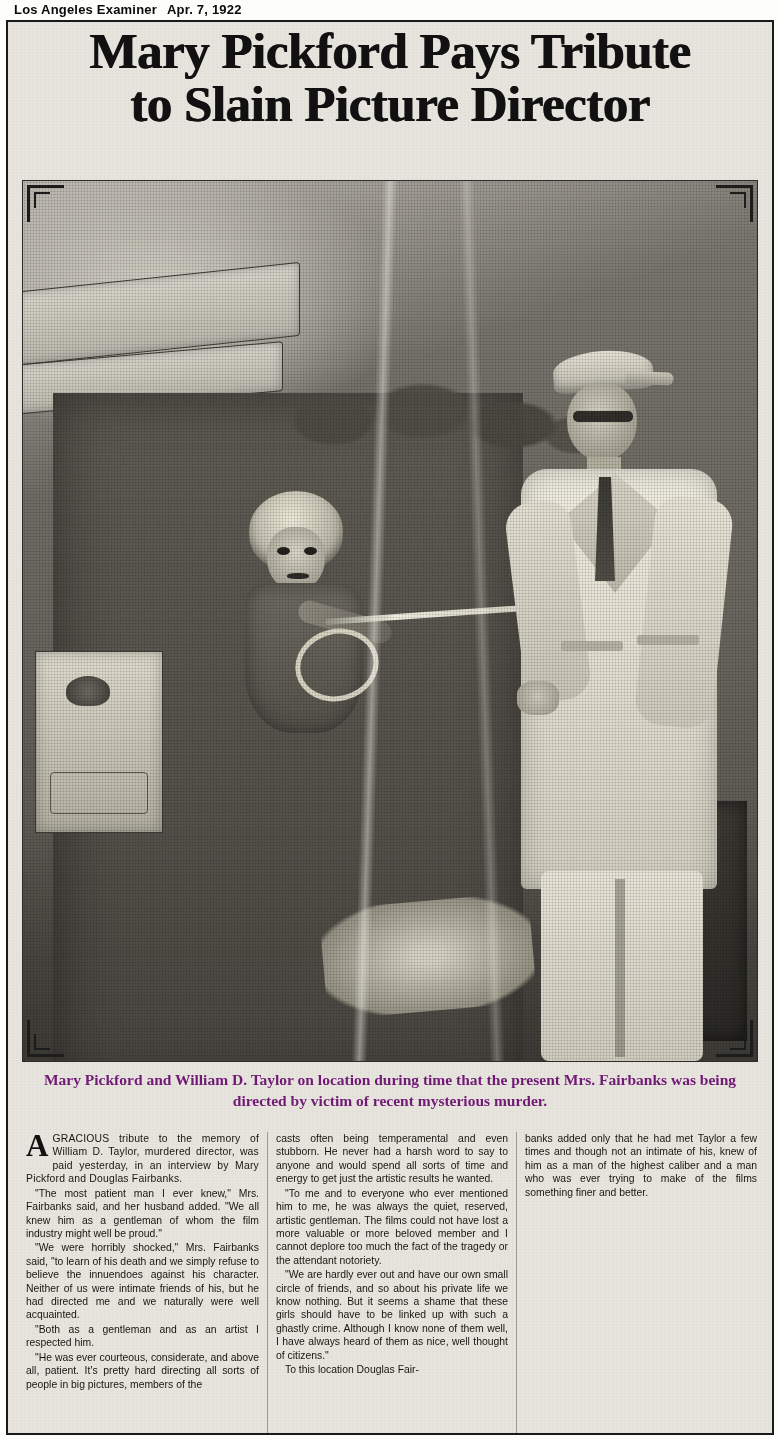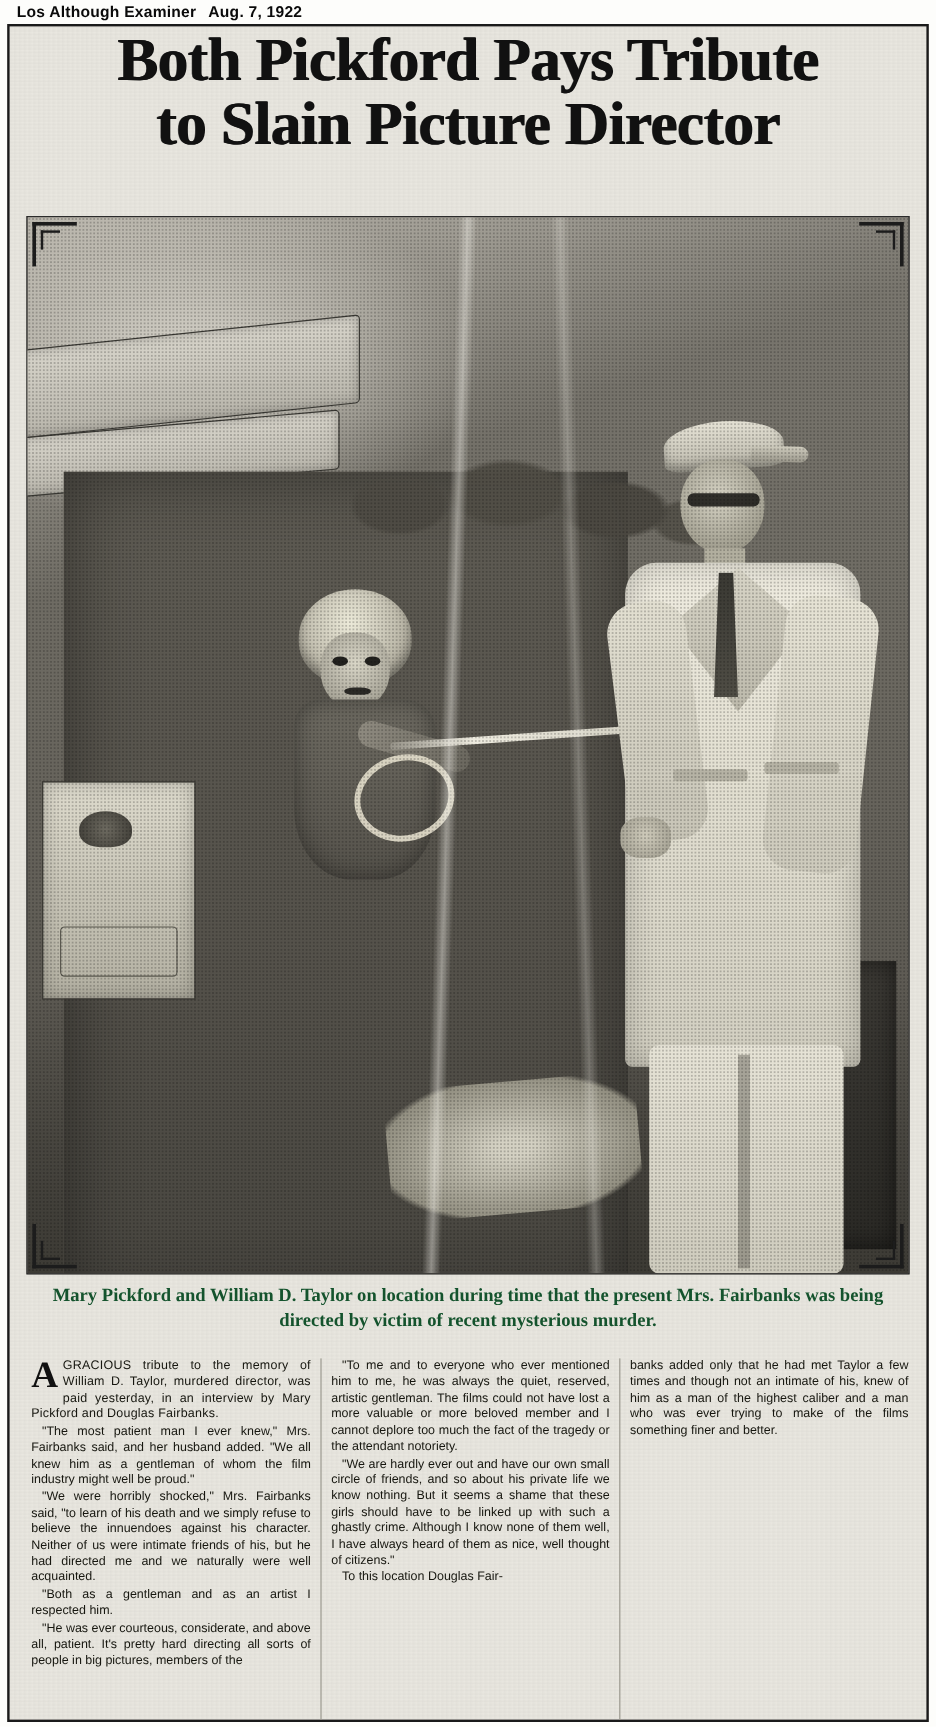--- a/index.html
+++ b/index.html
@@ -323,21 +323,21 @@
   .caption {
     position: absolute;
     left: 14px;
     top: 1048px;
     width: 736px;
     text-align: center;
     font-family: "Liberation Serif", serif;
     font-weight: bold;
     font-size: 15.5px;
     line-height: 1.35;
-    color: #14532d;
+    color: #701a75;
   }
 
   
   .columns {
     position: absolute;
     left: 10px;
     top: 1110px;
     width: 748px;
     height: 320px;
     display: flex;
@@ -368,28 +368,28 @@
     color: #111;
   }
   .smallcaps { font-weight: normal; letter-spacing: 0.2px; }
 </style>
 </head>
 <body>
 
 <div class="page">
 
   <div class="slug">
-    <span>Los Although Examiner</span><span class="slug-date">Aug. 7, 1922</span>
+    <span>Los Angeles Examiner</span><span class="slug-date">Apr. 7, 1922</span>
   </div>
 
   <div class="clipping">
     <div class="grain"></div>
 
     <div class="headline">
-      <div class="line line1">Both Pickford Pays Tribute</div>
+      <div class="line line1">Mary Pickford Pays Tribute</div>
       <div class="line line2">to Slain Picture Director</div>
     </div>
 
     <div class="photo-wrap">
       <div class="photo">
         <div class="tent-a"></div>
         <div class="tent-b"></div>
         <div class="backdrop"></div>
         <div class="foliage"></div>
 
@@ -444,20 +444,21 @@
         <p class="noindent">
           <span class="dropcap">A</span><span class="smallcaps">GRACIOUS tribute to the memory of William D. Taylor, murdered director, was paid yesterday, in an interview by Mary Pickford and Douglas Fairbanks.</span>
         </p>
         <p><span>"The most patient man I ever knew," Mrs. Fairbanks said, and her husband added. "We all knew him as a gentleman of whom the film industry might well be proud."</span></p>
         <p><span>"We were horribly shocked," Mrs. Fairbanks said, "to learn of his death and we simply refuse to believe the innuendoes against his character. Neither of us were intimate friends of his, but he had directed me and we naturally were well acquainted.</span></p>
         <p><span>"Both as a gentleman and as an artist I respected him.</span></p>
         <p><span>"He was ever courteous, considerate, and above all, patient. It's pretty hard directing all sorts of people in big pictures, members of the</span></p>
       </div>
 
       <div class="col">
+        <p class="noindent"><span>casts often being temperamental and even stubborn. He never had a harsh word to say to anyone and would spend all sorts of time and energy to get just the artistic results he wanted.</span></p>
         <p><span>"To me and to everyone who ever mentioned him to me, he was always the quiet, reserved, artistic gentleman. The films could not have lost a more valuable or more beloved member and I cannot deplore too much the fact of the tragedy or the attendant notoriety.</span></p>
         <p><span>"We are hardly ever out and have our own small circle of friends, and so about his private life we know nothing. But it seems a shame that these girls should have to be linked up with such a ghastly crime. Although I know none of them well, I have always heard of them as nice, well thought of citizens."</span></p>
         <p><span>To this location Douglas Fair-</span></p>
       </div>
 
       <div class="col">
         <p class="noindent"><span>banks added only that he had met Taylor a few times and though not an intimate of his, knew of him as a man of the highest caliber and a man who was ever trying to make of the films something finer and better.</span></p>
       </div>
 
     </div>

